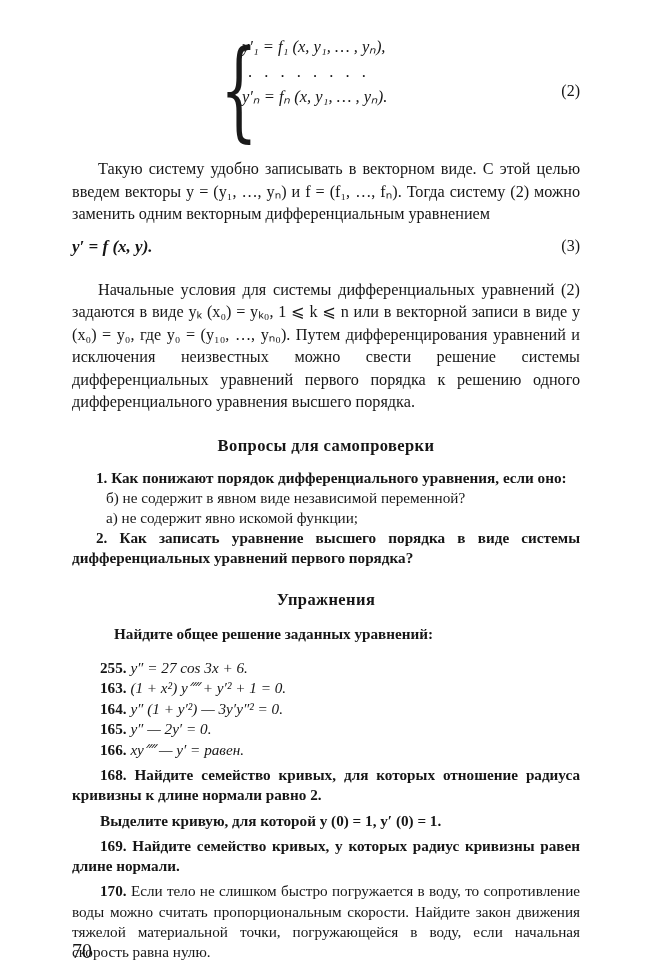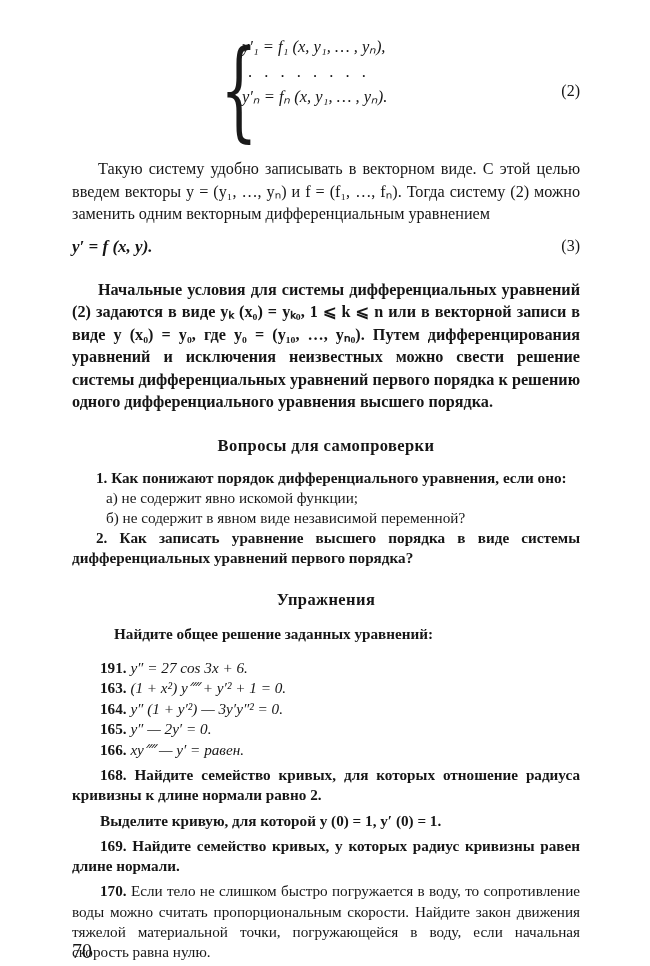--- a/index.html
+++ b/index.html
@@ -74,21 +74,21 @@
 
   
   p {
     margin: 0;
     font-size: 16.2px;
     line-height: 22.5px;
     text-align: justify;
     text-indent: 26px;
   }
 
-  .bold { font-weight: bold; margin-top: 20px; }
+  .bold { font-weight: normal; margin-top: 20px; }
 
   .centered-eq {
     text-align: left;
     font-weight: bold;
     font-style: italic;
     font-size: 17px;
     margin: 11px 0 22px 0;
     position: relative;
   }
   .centered-eq .num {
@@ -181,32 +181,32 @@
       <span>y′ = f (x, y).</span>
       <span class="num">(3)</span>
     </div>
 
     <p class="bold">Начальные условия для системы дифференциальных уравнений (2) задаются в виде yₖ (x₀) = yₖ₀, 1 ⩽ k ⩽ n или в векторной записи в виде y (x₀) = y₀, где y₀ = (y₁₀, …, yₙ₀). Путем дифференцирования уравнений и исключения неизвестных можно свести решение системы дифференциальных уравнений первого порядка к решению одного дифференциального уравнения высшего порядка.</p>
 
     <h2 class="section">Вопросы для самопроверки</h2>
 
     <div class="qlist">
       <p>1. Как понижают порядок дифференциального уравнения, если оно:</p>
+      <p class="sub">б) не содержит в явном виде независимой переменной?</p>
       <p class="sub">а) не содержит явно искомой функции;</p>
-      <p class="sub">б) не содержит в явном виде независимой переменной?</p>
       <p>2. Как записать уравнение высшего порядка в виде системы дифференциальных уравнений первого порядка?</p>
     </div>
 
     <h2 class="section ex">Упражнения</h2>
 
     <p class="exhead">Найдите общее решение заданных уравнений:</p>
 
     <div class="exlist">
       <div class="item">
-        <span>191.</span>
+        <span>255.</span>
         <span class="body">y″ = 27 cos 3x + 6.</span>
       </div>
       <div class="item">
         <span>163.</span>
         <span class="body">(1 + x²) y⁗ + y′² + 1 = 0.</span>
       </div>
       <div class="item">
         <span>164.</span>
         <span class="body">y″ (1 + y′²) — 3y′y″² = 0.</span>
       </div>

